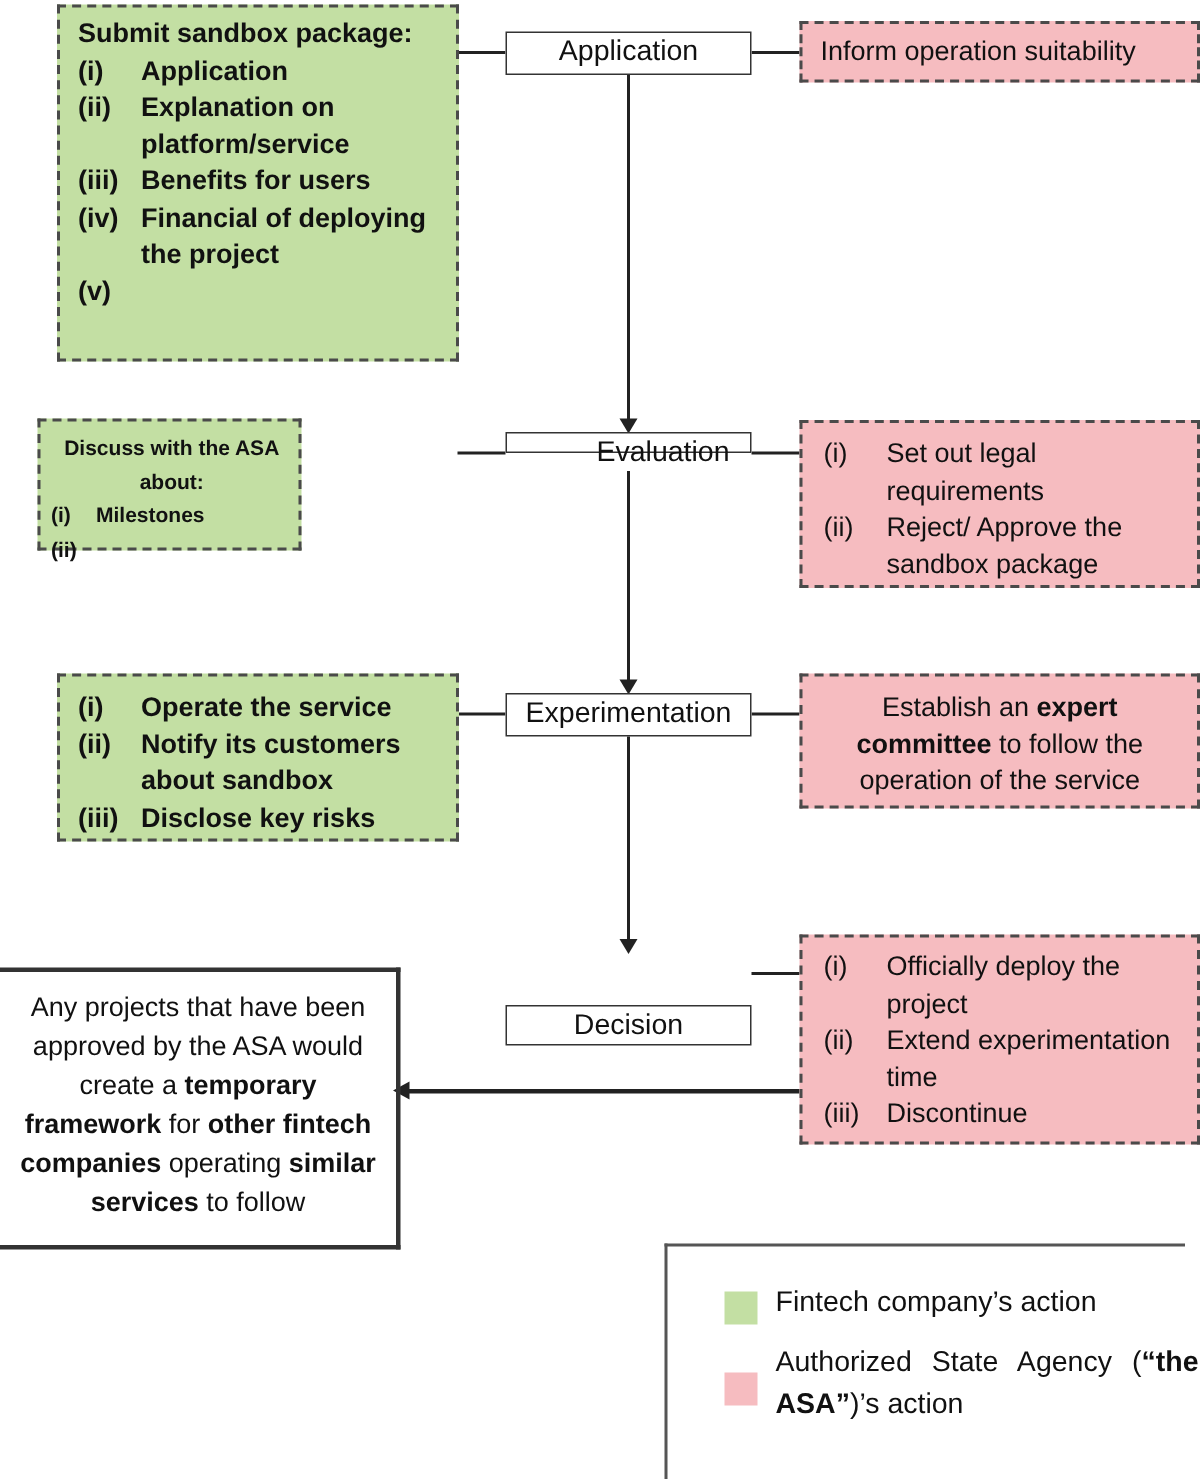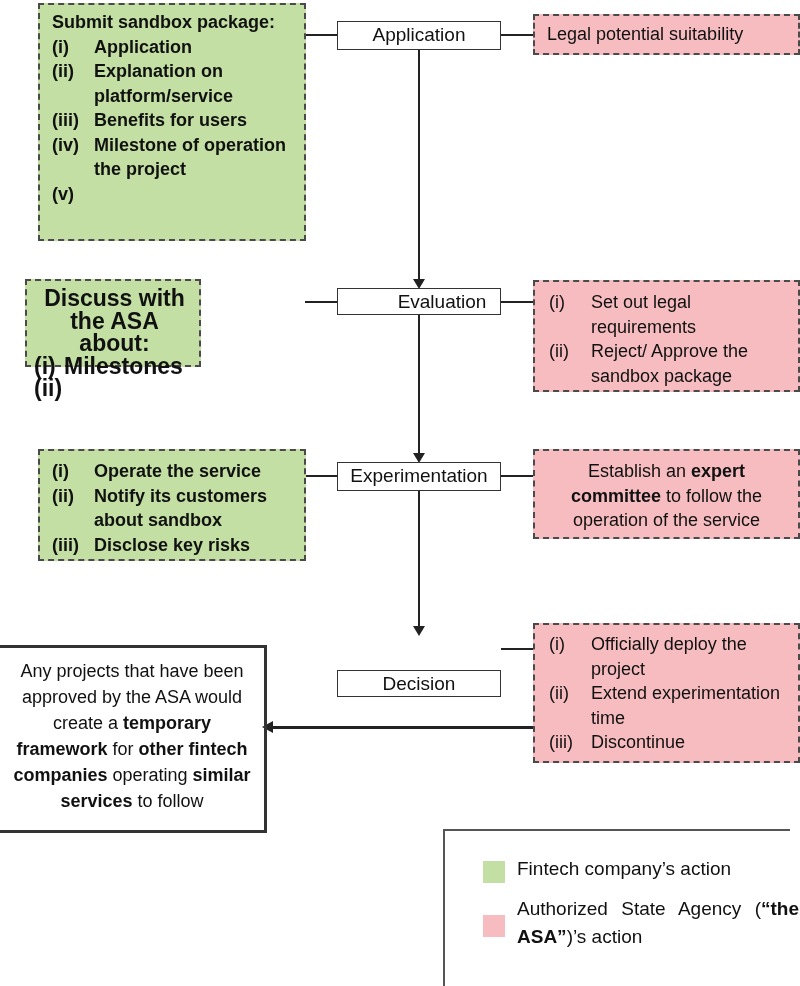--- a/index.html
+++ b/index.html
@@ -34,54 +34,54 @@
 <div class="line" style="left:305px;top:475px;width:32px;height:1.5px;"></div>
 <div class="line" style="left:501px;top:475px;width:32px;height:1.5px;"></div>
 <div class="line" style="left:418px;top:490px;width:1.5px;height:140px;"></div>
 <div style="position:absolute;left:413px;top:626px;width:0;height:0;border-left:6px solid transparent;border-right:6px solid transparent;border-top:10px solid #222;"></div>
 
 <div class="line" style="left:501px;top:648px;width:32px;height:1.5px;"></div>
 <div class="line" style="left:272px;top:726px;width:261px;height:2.5px;"></div>
 <div style="position:absolute;left:262px;top:721px;width:0;height:0;border-top:6px solid transparent;border-bottom:6px solid transparent;border-right:11px solid #222;"></div>
 
 <div class="stage" style="left:337px;top:21px;width:164px;height:29px;">Application</div>
-<div class="stage" style="left:337px;top:288px;width:164px;height:27px;padding-left:46px;">Evaluation</div>
+<div class="stage" style="left:337px;top:288px;width:164px;height:14px;padding-left:46px;">Evaluation</div>
 <div class="stage" style="left:337px;top:462px;width:164px;height:29px;">Experimentation</div>
 <div class="stage" style="left:337px;top:635px;width:164px;height:27px;margin-top:35px;">Decision</div>
 
 <div class="box green" style="left:38px;top:3px;width:268px;height:238px;padding:5px 8px 0 12px;">
   <div>Submit sandbox package:</div>
   <ul class="list">
     <li>
         <span class="num">(i)</span>
         <span class="txt">Application</span>
       </li>
     <li>
         <span class="num">(ii)</span>
         <span class="txt">Explanation on platform/service</span>
       </li>
     <li>
         <span class="num">(iii)</span>
         <span class="txt">Benefits for users</span>
       </li>
     <li>
         <span class="num">(iv)</span>
-        <span class="txt">Milestone of operation the project</span>
+        <span class="txt">Financial of deploying the project</span>
       </li>
     <li>
         <span class="num">(v)</span>
       </li>
   </ul>
 </div>
 
 <div class="box pink" style="left:533px;top:14px;width:267px;height:41px;padding:6px 0 0 12px;">
-  <span>Legal potential suitability</span>
+  <span>Inform operation suitability</span>
 </div>
 
-<div class="box green" style="left:25px;top:279px;width:176px;height:88px;padding:6px 4px 17px 7px;font-size:23px;line-height:22.5px;">
+<div class="box green" style="left:25px;top:279px;width:176px;height:88px;padding:6px 4px 17px 7px;font-size:14px;line-height:22.5px;">
   <div class="center">Discuss with the ASA about:</div>
   <ul class="list">
     <li>
         <span class="num" style="width:30px;flex-basis:30px;">(i)</span>
         <span class="txt">Milestones</span>
       </li>
     <li>
         <span class="num" style="width:30px;flex-basis:30px;">(ii)</span>
       </li>
   </ul>

